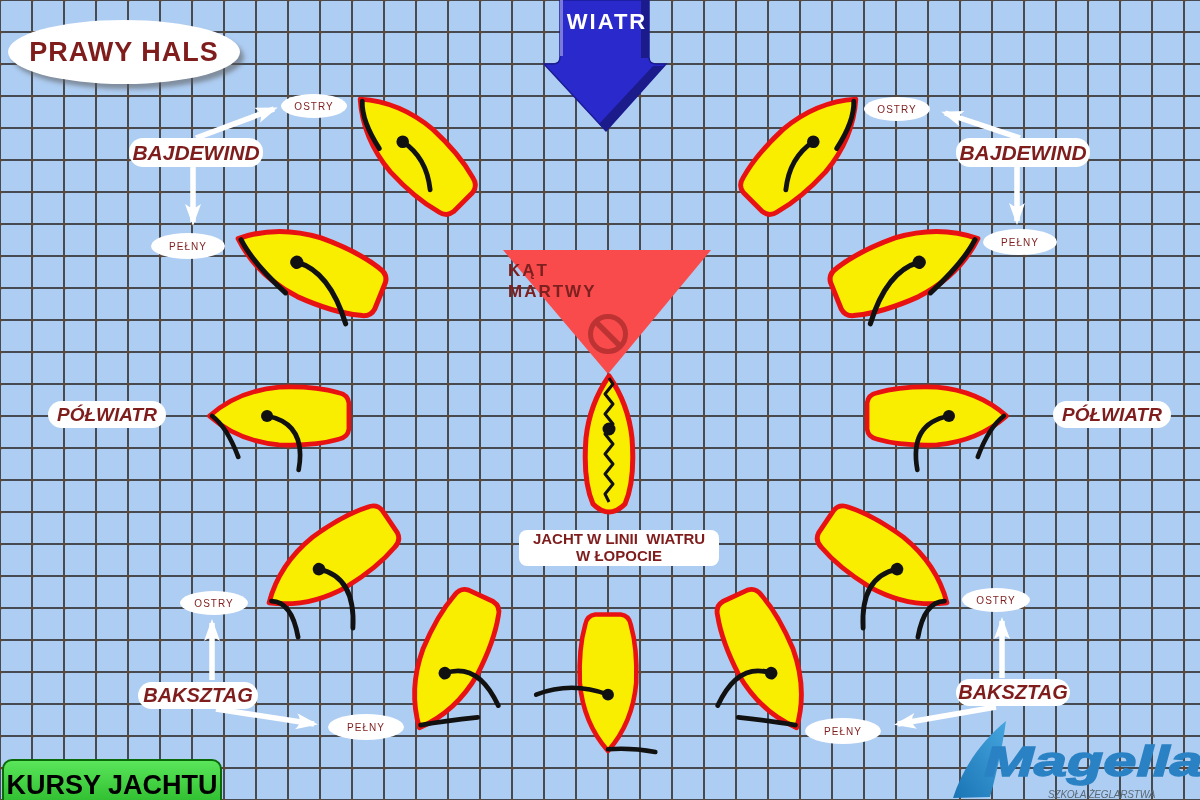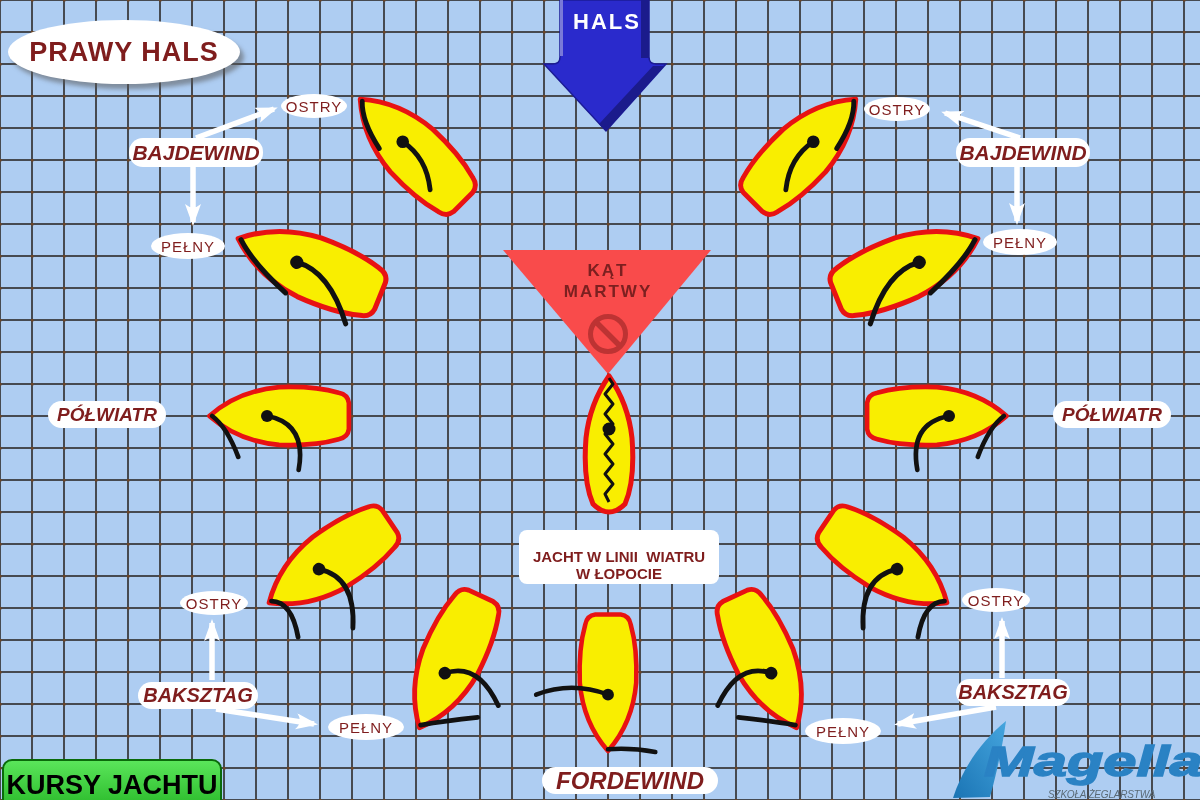--- a/index.html
+++ b/index.html
@@ -4,21 +4,21 @@
 <style>
 html,body{margin:0;padding:0;}
 #page{position:relative;width:1200px;height:800px;overflow:hidden;
   font-family:"Liberation Sans", sans-serif;
   background-color:#aecdf2;
 }
 .lbl{position:absolute;background:#fff;color:#7f1d1d;display:flex;align-items:center;justify-content:center;white-space:nowrap;}
 .ell{border-radius:50%;}
 .pill{border-radius:14px;font-weight:bold;font-style:italic;}
 .hals{border-radius:50%;font-weight:bold;font-size:27px;letter-spacing:1px;box-shadow:4px 5px 4px rgba(90,90,90,0.55);}
-.sm{font-size:15px;letter-spacing:1px;}
+.sm{font-size:10px;letter-spacing:1px;}
 svg{position:absolute;left:0;top:0;}
 </style>
 </head>
 <body>
 <div id="page">
 <svg width="1200" height="800" viewBox="0 0 1200 800">
  <defs>
   <marker id="ah" orient="auto" markerUnits="userSpaceOnUse" markerWidth="26" markerHeight="18" refX="18" refY="8">
     <path d="M0,0 Q7,8 0,16 L22,8 Z" fill="#fff"></path>
   </marker>
@@ -134,40 +134,39 @@
   </g>
  </g>
 
  <g>
   <path d="M1006,721 C 1002,750 996,775 990,797 L 953,798 C 962,770 980,742 1006,721 Z" fill="url(#sailg)"></path>
   <text transform="translate(984,776) scale(1.42,1)" font-size="42" font-style="italic" font-weight="bold" fill="#2a82c4" stroke="#2a82c4" stroke-width="1.4">Magellan</text>
   <text x="1048" y="798" font-size="10" font-style="italic" fill="#5a6a76" letter-spacing="-0.2">SZKOŁA ŻEGLARSTWA</text>
  </g>
 </svg>
 
-<div style="position:absolute;left:560px;top:9px;width:94px;text-align:center;font-weight:bold;font-size:22px;color:#fff;letter-spacing:2px;">HALS</div>
+<div style="position:absolute;left:560px;top:9px;width:94px;text-align:center;font-weight:bold;font-size:22px;color:#fff;letter-spacing:2px;">WIATR</div>
 
 <div class="lbl hals" style="left:8px;top:20px;width:232px;height:64px;">PRAWY HALS</div>
 
 <div class="lbl ell sm" style="left:281px;top:94px;width:66px;height:24px;">OSTRY</div>
 <div class="lbl ell sm" style="left:151px;top:233px;width:74px;height:26px;">PEŁNY</div>
 <div class="lbl ell sm" style="left:864px;top:97px;width:66px;height:24px;">OSTRY</div>
 <div class="lbl ell sm" style="left:983px;top:229px;width:74px;height:26px;">PEŁNY</div>
 <div class="lbl ell sm" style="left:180px;top:591px;width:68px;height:24px;">OSTRY</div>
 <div class="lbl ell sm" style="left:328px;top:714px;width:76px;height:26px;">PEŁNY</div>
 <div class="lbl ell sm" style="left:962px;top:588px;width:68px;height:24px;">OSTRY</div>
 <div class="lbl ell sm" style="left:805px;top:718px;width:76px;height:26px;">PEŁNY</div>
 
 <div class="lbl pill" style="left:129px;top:138px;width:134px;height:29px;font-size:21px;">BAJDEWIND</div>
 <div class="lbl pill" style="left:956px;top:138px;width:134px;height:29px;font-size:21px;">BAJDEWIND</div>
 <div class="lbl pill" style="left:48px;top:401px;width:118px;height:27px;font-size:19px;">PÓŁWIATR</div>
 <div class="lbl pill" style="left:1053px;top:401px;width:118px;height:27px;font-size:19px;">PÓŁWIATR</div>
 <div class="lbl pill" style="left:138px;top:682px;width:120px;height:27px;font-size:20px;">BAKSZTAG</div>
 <div class="lbl pill" style="left:956px;top:679px;width:114px;height:27px;font-size:20px;">BAKSZTAG</div>
-<div class="lbl pill" style="left:542px;top:767px;width:176px;height:27px;font-size:24px;">FORDEWIND</div>
 
-<div style="position:absolute;left:508px;top:260px;width:200px;text-align:center;font-weight:bold;font-size:17px;line-height:21px;color:#7c2020;letter-spacing:2px;">KĄT<br>MARTWY</div>
+<div style="position:absolute;left:508px;top:260px;width:200px;font-weight:bold;font-size:17px;line-height:21px;color:#7c2020;letter-spacing:2px;">KĄT<br>MARTWY</div>
 
-<div class="lbl" style="left:519px;top:530px;width:200px;height:36px;border-radius:8px;font-weight:bold;font-size:15px;line-height:17px;text-align:center;display:block;padding-top:18px;">JACHT W LINII&nbsp; WIATRU<br>W ŁOPOCIE</div>
+<div class="lbl" style="left:519px;top:530px;width:200px;height:36px;border-radius:8px;font-weight:bold;font-size:15px;line-height:17px;text-align:center;display:block;padding-top:0;">JACHT W LINII&nbsp; WIATRU<br>W ŁOPOCIE</div>
 
 <div style="position:absolute;left:2px;top:759px;width:220px;height:53px;background:linear-gradient(#5ae55a,#28b828);border:2px solid #0a6a0a;border-radius:10px;box-sizing:border-box;display:flex;align-items:center;justify-content:center;font-weight:bold;font-size:27px;color:#000;">KURSY JACHTU</div>
 
 </div>
 
 </body></html>

